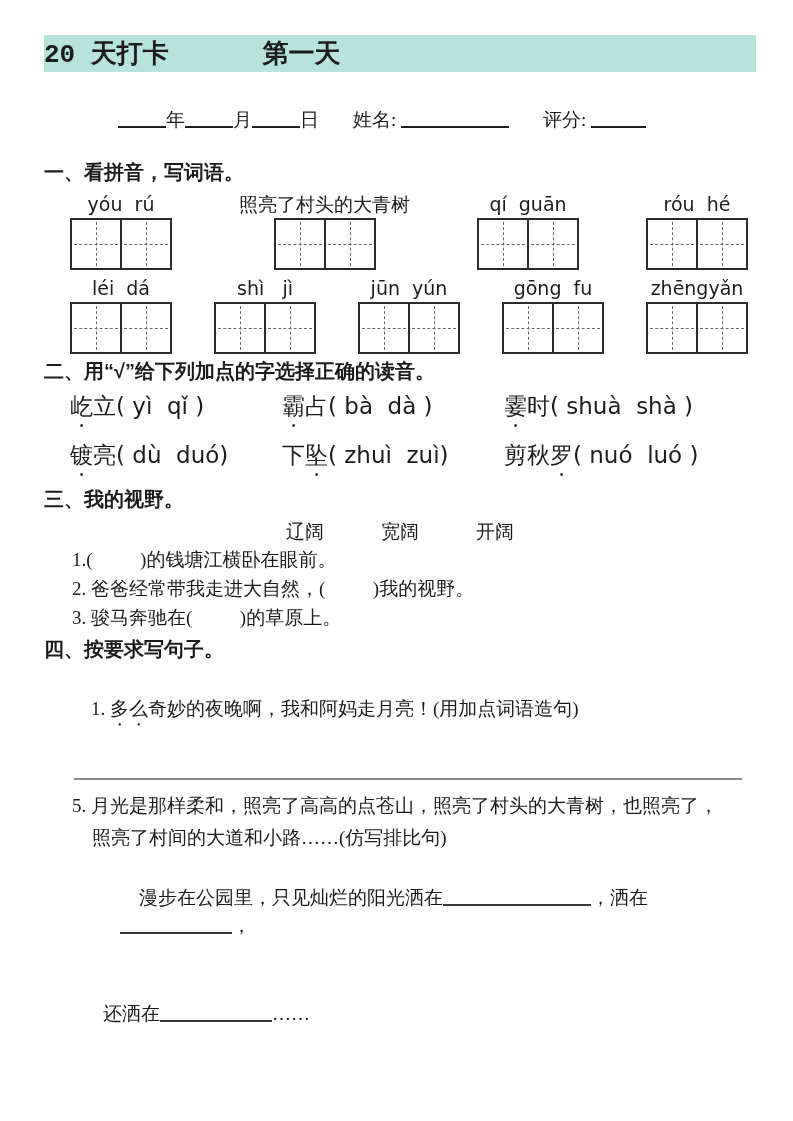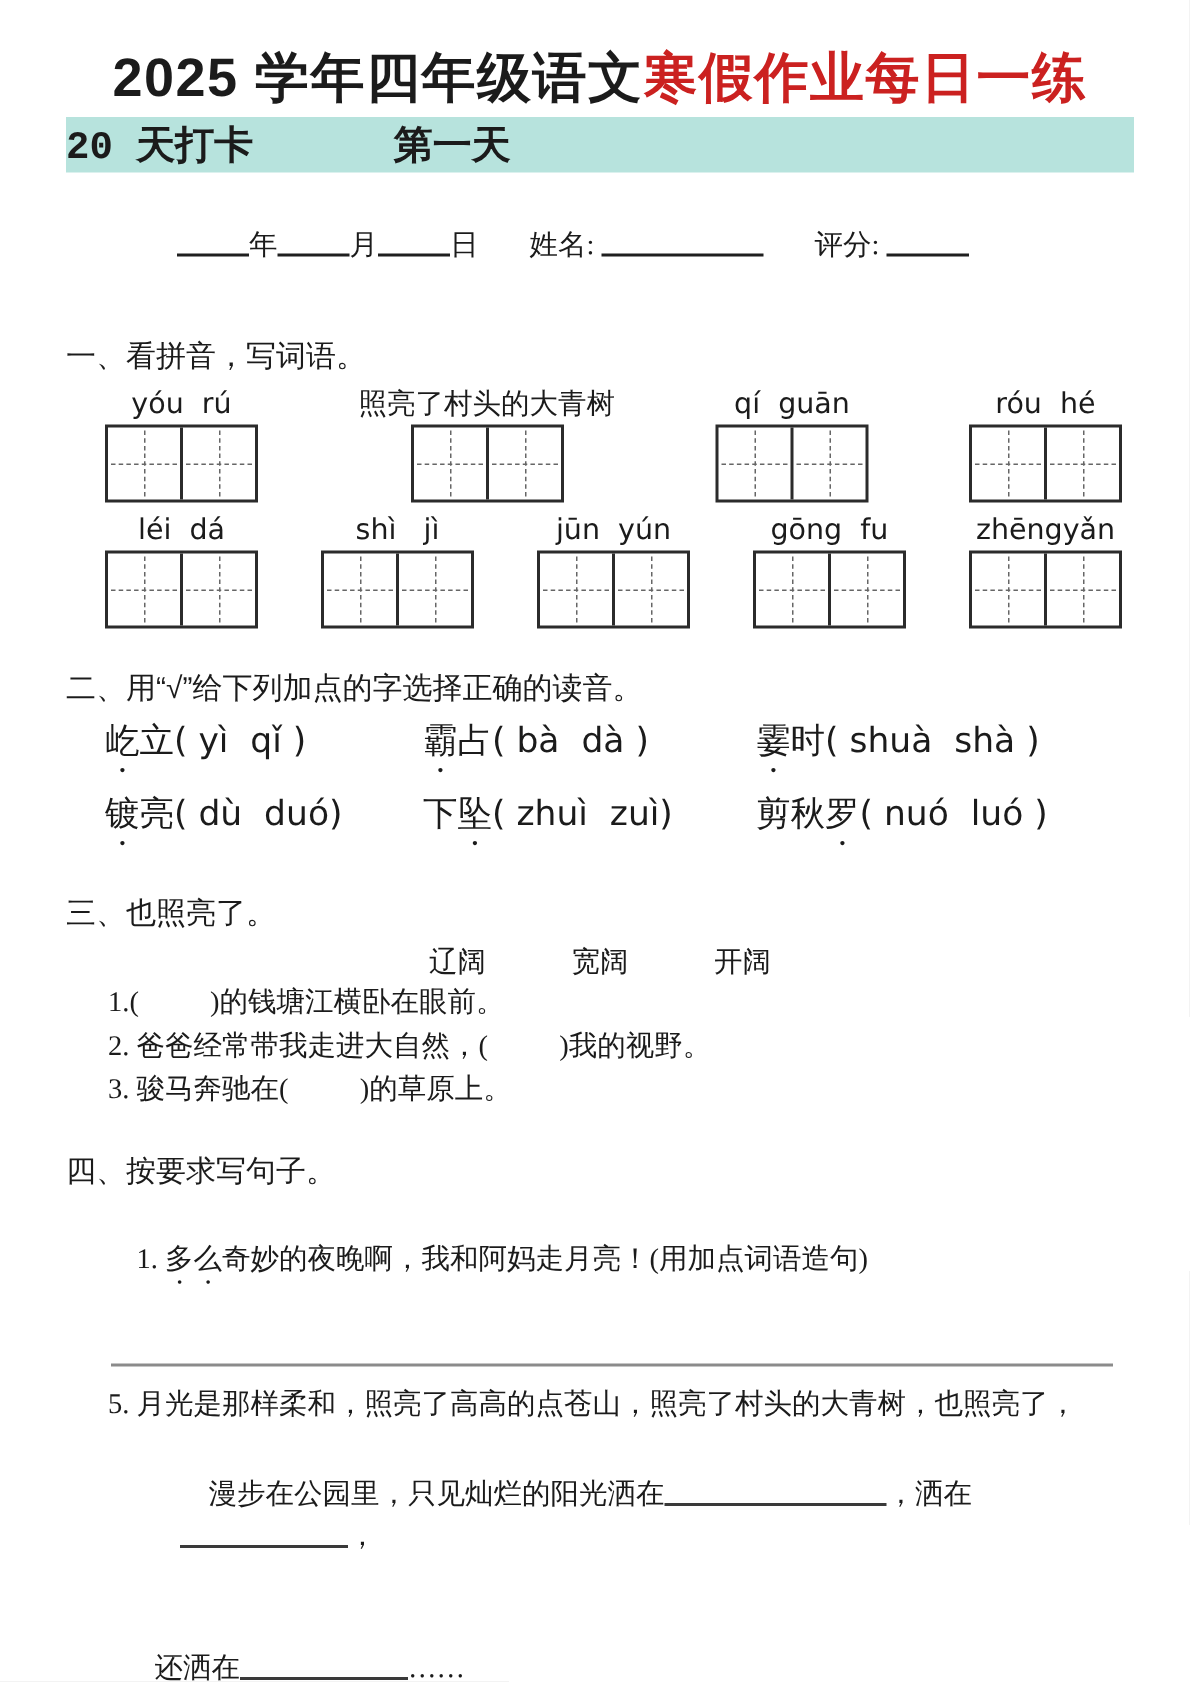--- a/index.html
+++ b/index.html
@@ -18,22 +18,22 @@
   .banner { margin-top:5px; background:#b7e3dd; height:37px;
             display:flex; align-items:center; justify-content:flex-start;
             font-family:Liberation Mono, monospace; font-weight:bold;
             font-size:26px; white-space:pre; }
   
   .info-row { margin-top:13px; font-size:19px; padding-left:55px; white-space:pre; }
   .blank { display:inline-block; border-bottom:2px solid #1f1f1f; height:16px; vertical-align:-2px; }
   .w48 { width:48px; } .w110 { width:108px; } .w55 { width:55px; }
   .gap { display:inline-block; width:34px; }
   
-  .heading { font-family:"Liberation Sans", sans-serif; font-weight:normal;
-             font-size:20px; margin-top:26px; white-space:pre-wrap; }
+  .heading { font-family:"Liberation Sans", sans-serif; font-weight:bold;
+             font-size:20px; margin-top:4px; white-space:pre-wrap; }
   
   .py-row { display:flex; justify-content:space-between; padding:2px 8px 0 26px; margin-top:4px; }
   .word-block { display:flex; flex-direction:column; align-items:center; }
   .pinyin { font-family:"DejaVu Sans", sans-serif; font-size:19px; line-height:24px;
             white-space:pre; margin-bottom:2px; }
   .tzg { display:flex; border:2px solid #2b2b2b; width:102px; height:52px; background:#fff; }
   .tzg .cell { flex:1; position:relative; }
   .tzg .cell + .cell { border-left:2px solid #2b2b2b; }
   .tzg .cell::before { content:''; position:absolute; left:2px; right:2px; top:50%; border-top:1.5px dashed #666; }
   .tzg .cell::after  { content:''; position:absolute; top:2px; bottom:2px; left:50%; border-left:1.5px dashed #666; }
@@ -54,23 +54,20 @@
   .fill2 { padding-left:40px; }
   .ans-line { border-bottom:2px solid #8b8b8b; height:0; margin:20px 14px 12px 30px; }
   .iblank { display:inline-block; border-bottom:2px solid #3a3a3a; height:16px; vertical-align:-2px; }
   .bw150 { width:148px; } .bw115 { width:112px; }
 </style>
 </head>
 <body>
 
 <div class="page">
 
-  <header class="title">
-    <span class="t">2025 学年四年级语文</span><span class="t t-red">寒假作业每日一练</span>
-  </header>
 
   <div class="banner">
     <span>20 天打卡      第一天</span>
   </div>
 
   <div class="info-row">
     <span class="blank w48"></span><span>年</span><span class="blank w48"></span><span>月</span><span class="blank w48"></span><span>日</span><span class="gap"></span><span>姓名:</span> <span class="blank w110"></span><span class="gap"></span><span>评分:</span> <span class="blank w55"></span>
   </div>
 
   <div class="heading">一、看拼音，写词语。</div>
@@ -157,32 +154,33 @@
       <span class="t"></span><span class="t dotted">镀</span><span class="t">亮</span><span class="py">( dù  duó)</span>
     </div>
     <div class="s2-item">
       <span class="t">下</span><span class="t dotted">坠</span><span class="t"></span><span class="py">( zhuì  zuì)</span>
     </div>
     <div class="s2-item">
       <span class="t">剪秋</span><span class="t dotted">罗</span><span class="t"></span><span class="py">( nuó  luó )</span>
     </div>
   </div>
 
-  <div class="heading">三、也照亮了。</div>
+  <div class="heading">三、我的视野。</div>
   <div class="word-bank">辽阔            宽阔            开阔</div>
   <div class="line">1.(          )的钱塘江横卧在眼前。</div>
   <div class="line">2. 爸爸经常带我走进大自然，(          )我的视野。</div>
   <div class="line">3. 骏马奔驰在(          )的草原上。</div>
 
   <div class="heading">四、按要求写句子。</div>
   <div class="q">
     <span class="t">1. </span><span class="t dotted">多么</span><span class="t">奇妙的夜晚啊，我和阿妈走月亮！(用加点词语造句)</span>
   </div>
   <div class="ans-line"></div>
   <div class="q">5. 月光是那样柔和，照亮了高高的点苍山，照亮了村头的大青树，也照亮了，</div>
+  <div class="q cont">照亮了村间的大道和小路……(仿写排比句)</div>
   <div class="q fill1">
     <span class="t">漫步在公园里，只见灿烂的阳光洒在</span><span class="iblank bw150"></span><span class="t">，洒在</span><span class="iblank bw115"></span><span class="t">，</span>
   </div>
   <div class="q fill2">
     <span class="t">还洒在</span><span class="iblank bw115"></span><span class="t">……</span>
   </div>
   <div class="q">
     
   </div>
 

